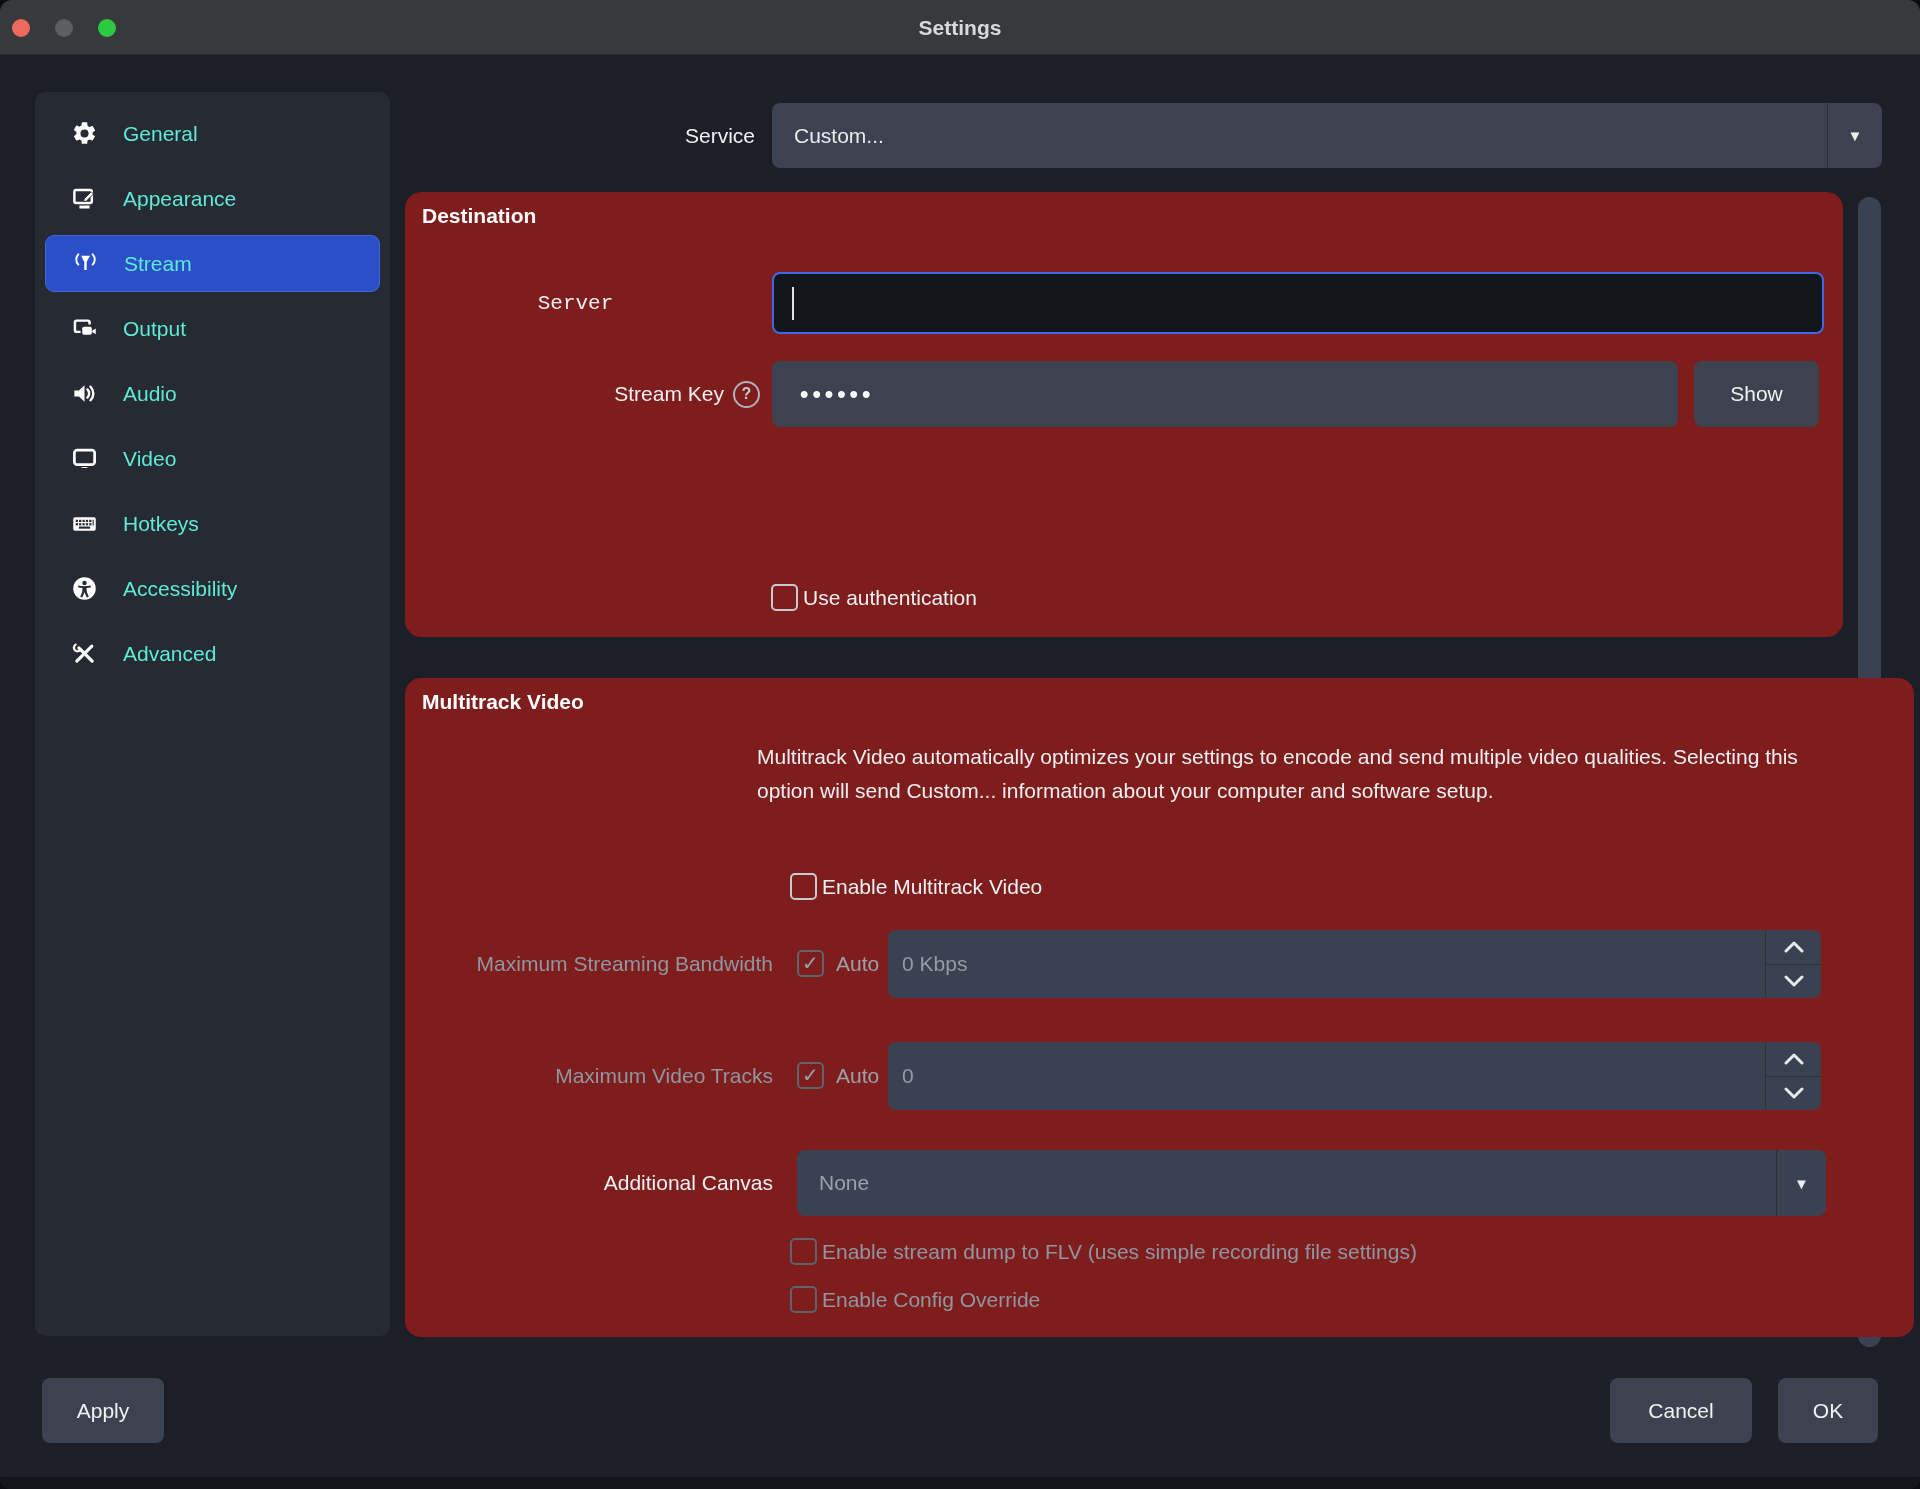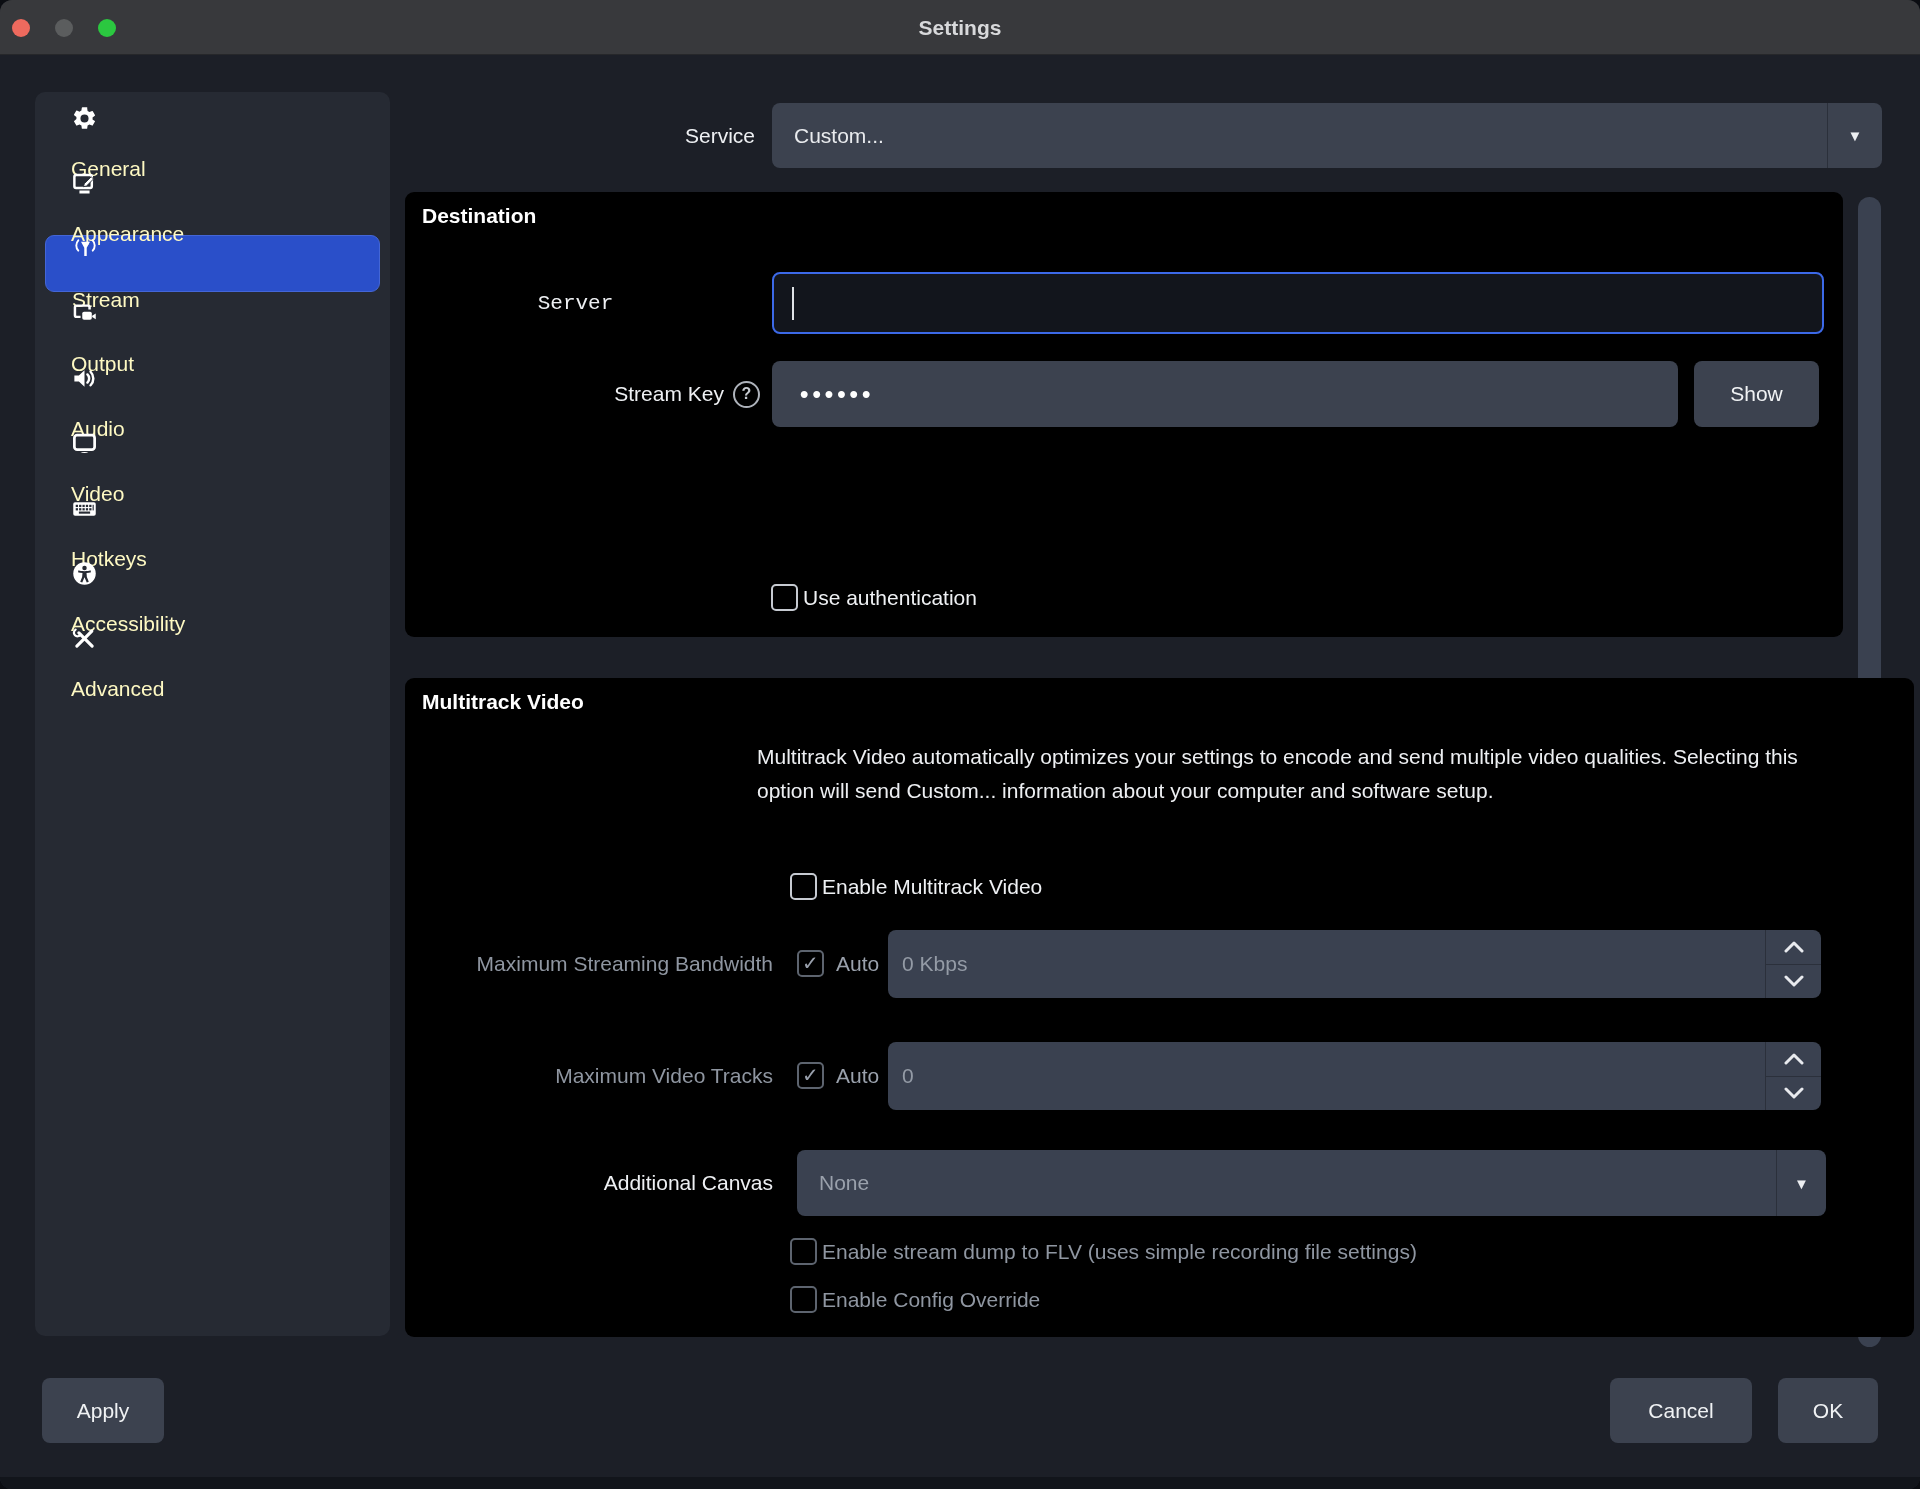--- a/index.html
+++ b/index.html
@@ -13,29 +13,29 @@
   .tl.red { background:#ee6a5e; }
   .tl.gray { background:#5b5d5e; }
   .tl.green { background:#2bc840; }
   .win-title { position:absolute; left:0; top:0; width:100%; height:55px; display:flex; align-items:center; justify-content:center; color:#d8d9db; font-size:21px; font-weight:700; }
 
   
   .content { position:absolute; left:0; top:55px; width:1920px; height:1434px; background:#1c1f27; }
 
   
   .sidebar { position:absolute; left:35px; top:37px; width:355px; height:1244px; background:#262a33; border-radius:10px; padding-top:13px; }
-  .side-item { height:57px; margin:0 10px 8px 10px; display:flex; padding-left:26px; gap:25px; border-radius:9px; color:#fef9c3; font-size:21px; cursor:default;flex-direction:column; }
+  .side-item { height:57px; margin:0 10px 8px 10px; display:flex; align-items:center; padding-left:26px; gap:25px; border-radius:9px; color:#5eead4; font-size:21px; cursor:default; }
   .side-item.selected { background:#2a4fc9; border:1px solid #4466d6; }
   .sicon { width:27px; height:27px; display:flex; align-items:center; justify-content:center; flex:0 0 27px; }
   .sicon svg { width:27px; height:27px; }
 
   
   .row-label { font-size:21px; color:#eef0f3; }
   .dim { color:#8f96a1; }
-  .panel { position:absolute; background:#000000; border-radius:9px; }
+  .panel { position:absolute; background:#7f1d1d; border-radius:16px; }
   .panel-title { position:absolute; left:17px; top:12px; font-size:21px; font-weight:700; color:#ffffff; }
   .btn { background:#3c424f; border-radius:8px; color:#f0f2f4; font-size:21px; display:flex; align-items:center; justify-content:center; cursor:pointer; }
 
   
   .service-row { position:absolute; left:455px; top:48px; height:65px; display:flex; align-items:center; }
   .service-row .row-label { width:300px; text-align:right; margin-right:17px; }
   .combo { position:relative; height:65px; background:#3c424f; border-radius:8px; color:#e9ebee; font-size:21px; display:flex; align-items:center; padding-left:22px; cursor:pointer; }
   .combo .arrow-zone { position:absolute; right:0; top:0; height:100%; width:55px; border-left:1px solid #2b303b; display:flex; align-items:center; justify-content:center; }
   .combo .arrow { color:#eceef1; font-size:15px; }
   .combo.w-service { width:1110px; }

